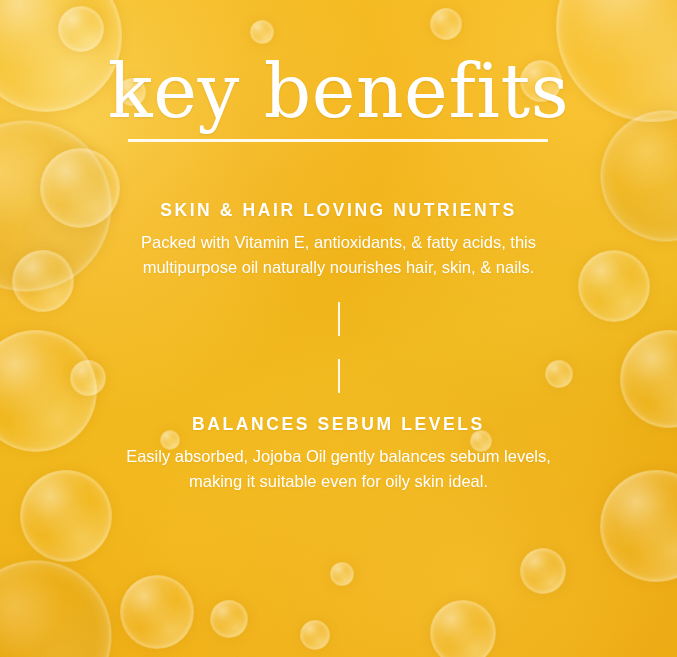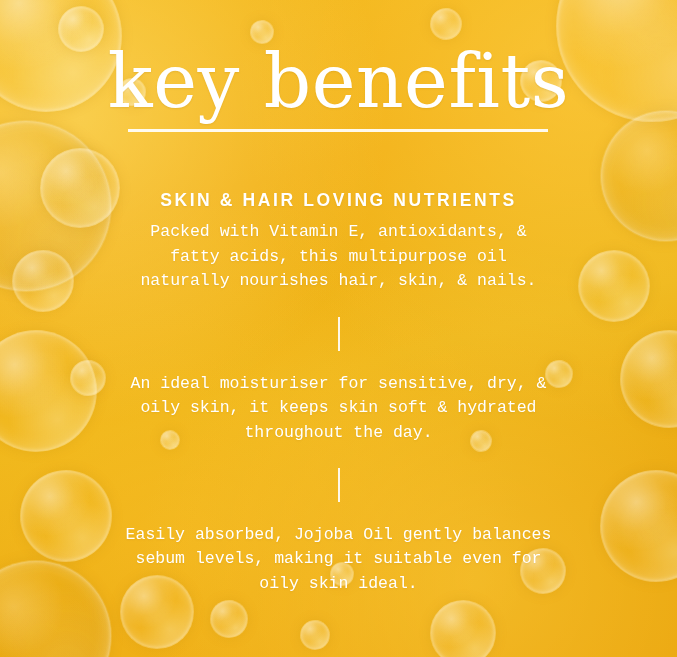--- a/index.html
+++ b/index.html
@@ -55,21 +55,21 @@
     position: relative;
     z-index: 3;
     width: 100%;
     height: 100%;
     box-sizing: border-box;
     padding: 38px 60px 0 60px;
     text-align: center;
     color: #ffffff;
   }
   .title-wrap {
-    margin-top: 6px;
+    margin-top: 16px;
     margin-bottom: 0;
     display: inline-block;
     position: relative;
   }
   .title {
     font-family: "DejaVu Serif", "Liberation Serif", serif;
     font-weight: 400;
     font-size: 74px;
     line-height: 1.02;
     letter-spacing: 0.5px;
@@ -93,21 +93,21 @@
     font-weight: 700;
     font-size: 17.5px;
     letter-spacing: 2.6px;
     text-transform: uppercase;
     color: #ffffff;
     margin: 0 0 9px 0;
     text-shadow: 0 1px 2px rgba(160,110,0,0.16);
     text-align: center;
   }
   .section-body {
-    font-family: Liberation Mono, monospace;
+    font-family: Liberation Sans, sans-serif;
     font-weight: 400;
     font-size: 16.5px;
     line-height: 1.48;
     color: #ffffff;
     margin: 0 auto;
     max-width: 430px;
     text-shadow: 0 1px 2px rgba(160,110,0,0.14);
   }
   .divider {
     width: 2px;
@@ -162,24 +162,24 @@
     <div class="sections">
 
       <div>
         <div class="section-head">SKIN &amp; HAIR LOVING NUTRIENTS</div>
         <p class="section-body">Packed with Vitamin E, antioxidants, &amp; fatty acids, this multipurpose oil naturally nourishes hair, skin, &amp; nails.</p>
       </div>
 
       <div class="divider"></div>
 
       <div>
-        <p class="section-body">An ideal moisturiser for sensitive, dry, &amp; oily skin, it keeps skin soft &amp; hydrated throughout the day.</p>
       </div>
 
       <div class="divider"></div>
 
       <div>
+        <div class="section-head">BALANCES SEBUM LEVELS</div>
         <p class="section-body">Easily absorbed, Jojoba Oil gently balances sebum levels, making it suitable even for oily skin ideal.</p>
       </div>
 
     </div>
   </div>
 </div>
 
 </body></html>

